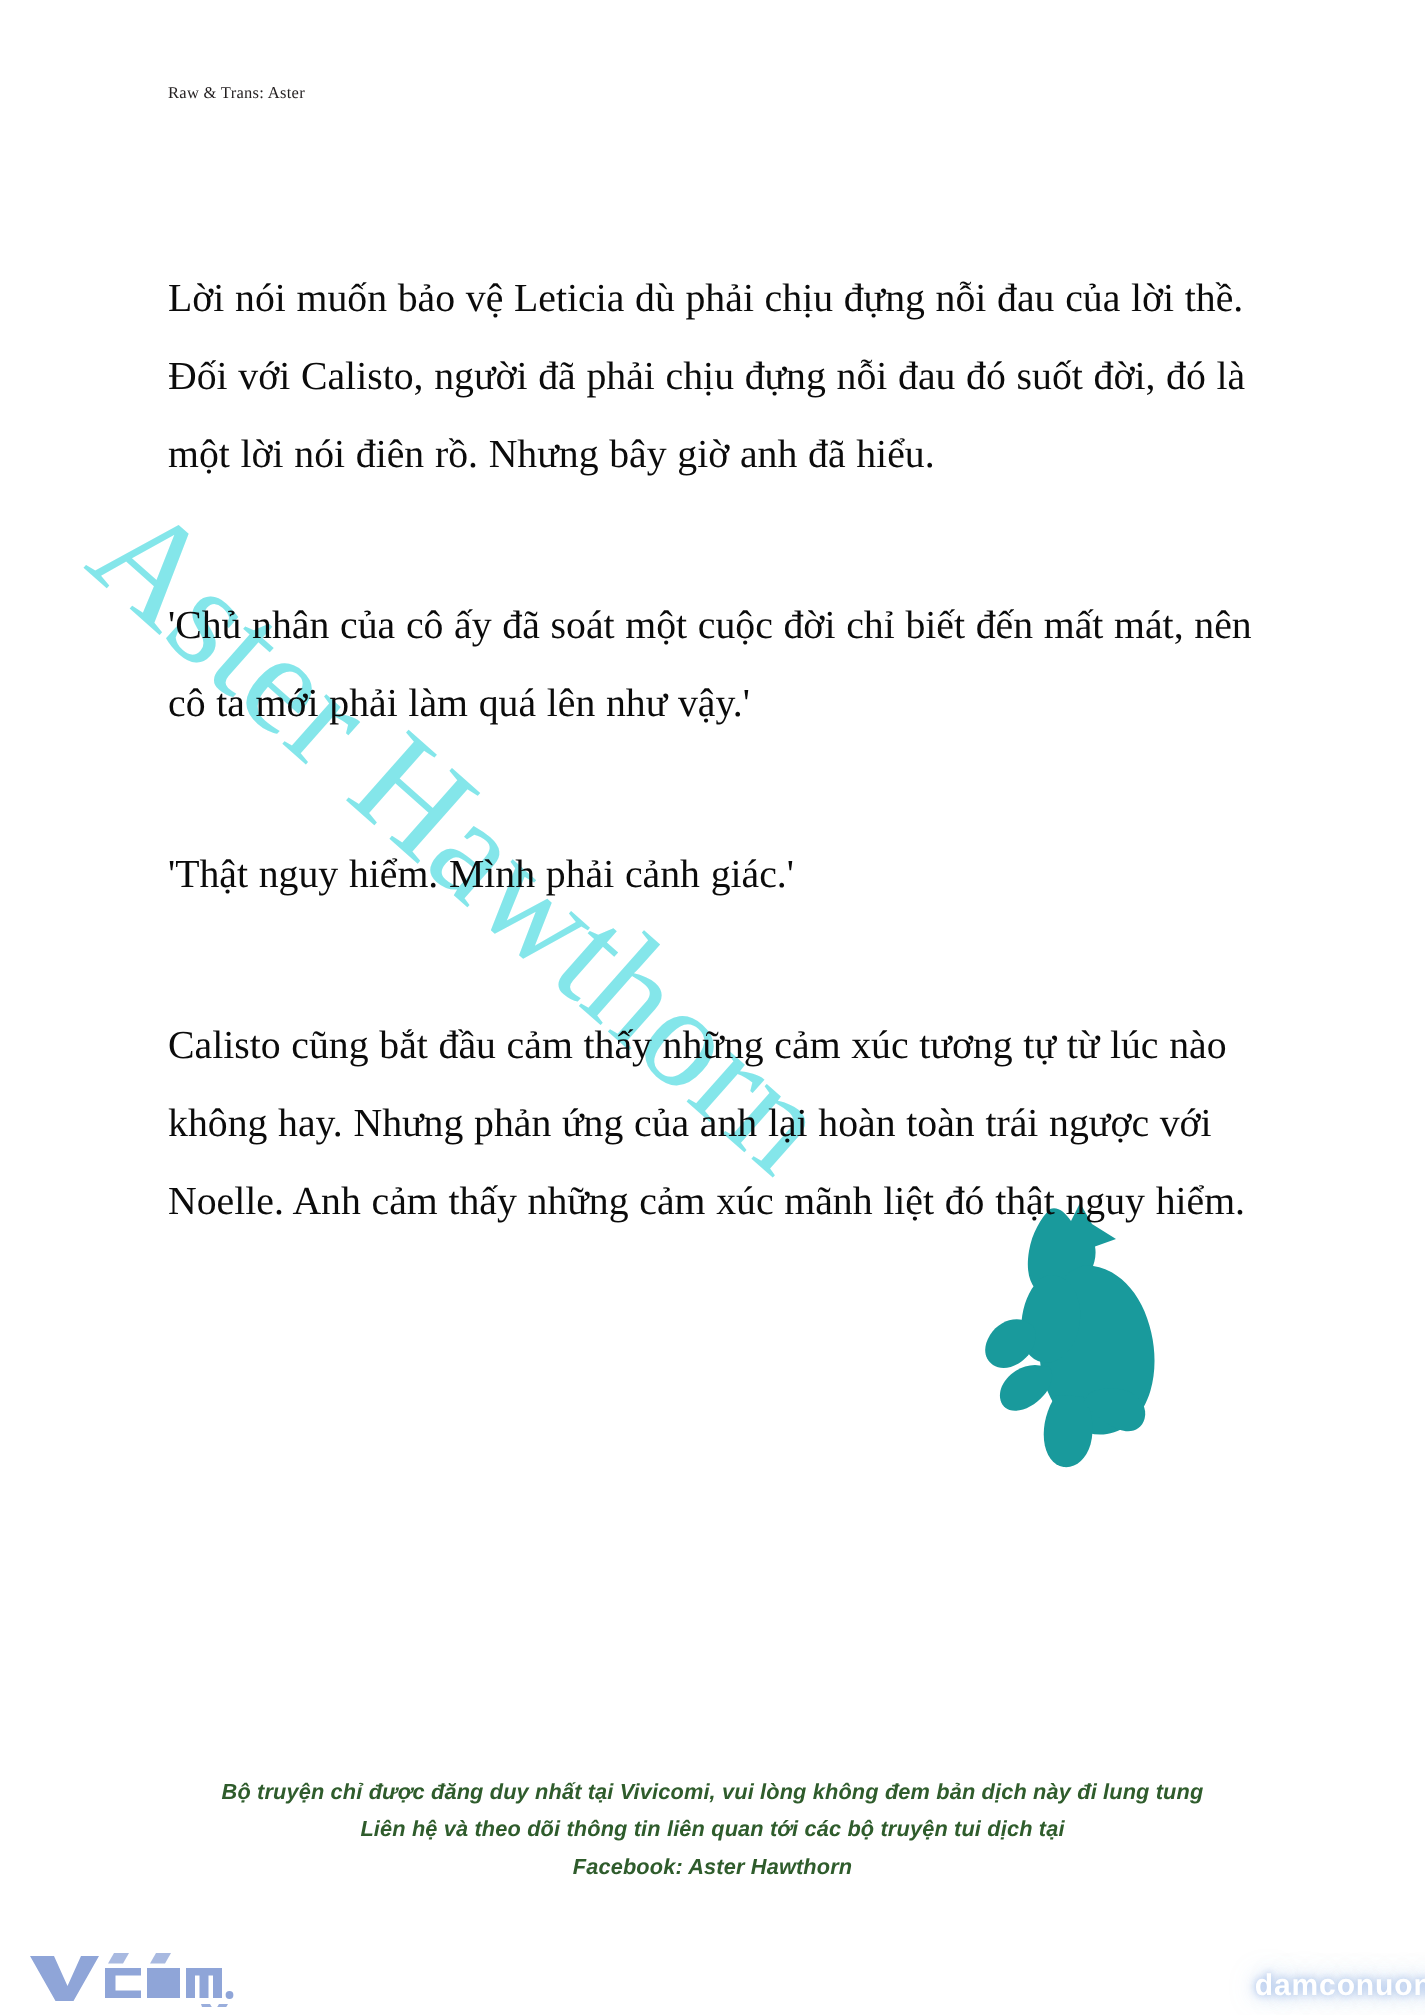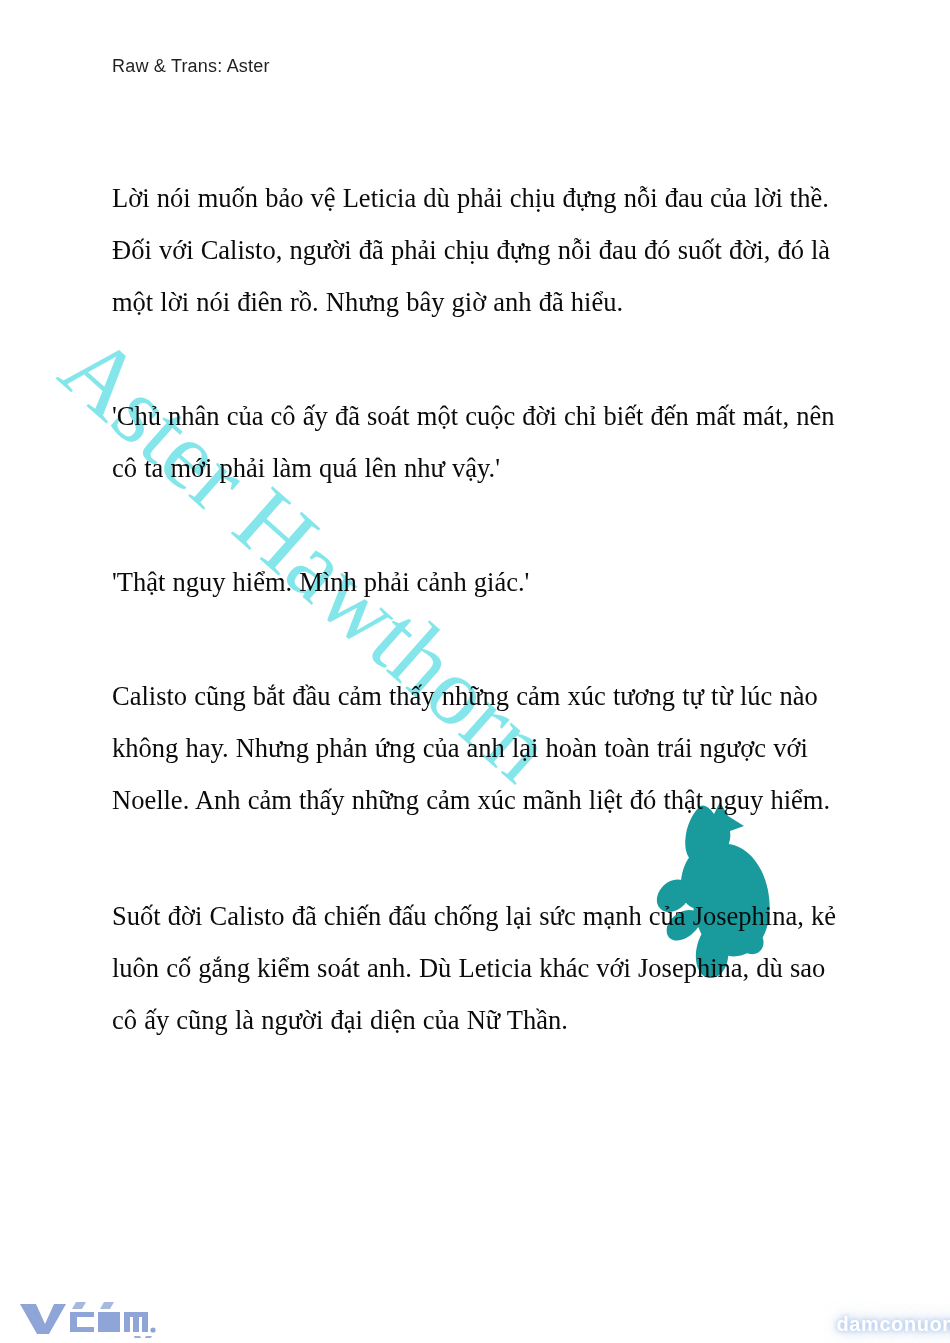--- a/index.html
+++ b/index.html
@@ -22,22 +22,22 @@
     height: 1343px;
     background: #ffffff;
     overflow: hidden;
   }
 
   
   .header-credit {
     position: absolute;
     left: 112px;
     top: 56px;
-    font-family: Liberation Sans, sans-serif;
-    font-size: 18px;
+    font-family: Liberation Serif, serif;
+    font-size: 11px;
     font-weight: 400;
     color: #231f20;
     letter-spacing: 0.2px;
     white-space: nowrap;
   }
 
   
   .watermark {
     position: absolute;
     left: 108px;
@@ -193,23 +193,27 @@
                  C117 141 113 134 105 130 C96 126 85 127 78 131 Z"></path>
       </g>
     </svg>
   </div>
 
   <div class="body-text">
     <p class="para gap-1">Lời nói muốn bảo vệ Leticia dù phải chịu đựng nỗi đau của lời thề. Đối với Calisto, người đã phải chịu đựng nỗi đau đó suốt đời, đó là một lời nói điên rồ. Nhưng bây giờ anh đã hiểu.</p>
     <p class="para gap-2">'Chủ nhân của cô ấy đã soát một cuộc đời chỉ biết đến mất mát, nên cô ta mới phải làm quá lên như vậy.'</p>
     <p class="para gap-4">'Thật nguy hiểm. Mình phải cảnh giác.'</p>
     <p class="para gap-3">Calisto cũng bắt đầu cảm thấy những cảm xúc tương tự từ lúc nào không hay. Nhưng phản ứng của anh lại hoàn toàn trái ngược với Noelle. Anh cảm thấy những cảm xúc mãnh liệt đó thật nguy hiểm.</p>
-    <p class="para gap-5">Suốt đời Calisto đã chiến đấu chống lại sức mạnh của Josephina, kẻ luôn cố gắng kiểm soát anh. Dù Leticia khác với Josephina, dù sao cô ấy cũng là người đại diện của Nữ Thần.</p>
-  </div>
-
+  </div>
+
+  <div class="translator-footer">
+    <div class="tline">Bộ truyện chỉ được đăng duy nhất tại Vivicomi, vui lòng không đem bản dịch này đi lung tung</div>
+    <div class="tline">Liên hệ và theo dõi thông tin liên quan tới các bộ truyện tui dịch tại</div>
+    <div class="tline">Facebook: Aster Hawthorn</div>
+  </div>
 
   <div class="bottom-bar">
 
     <div class="site-logo">
       <svg viewBox="0 0 150 40" xmlns="http://www.w3.org/2000/svg" aria-hidden="true">
         <g fill="#8fa5d8">
 
           <path d="M4 6 L20 6 L29 26 L38 6 L50 6 L33 36 L21 36 Z"></path>
 
           <path d="M54 14 L78 14 L78 19 L61 19 L61 29 L78 29 L78 34 L54 34 Z"></path>

